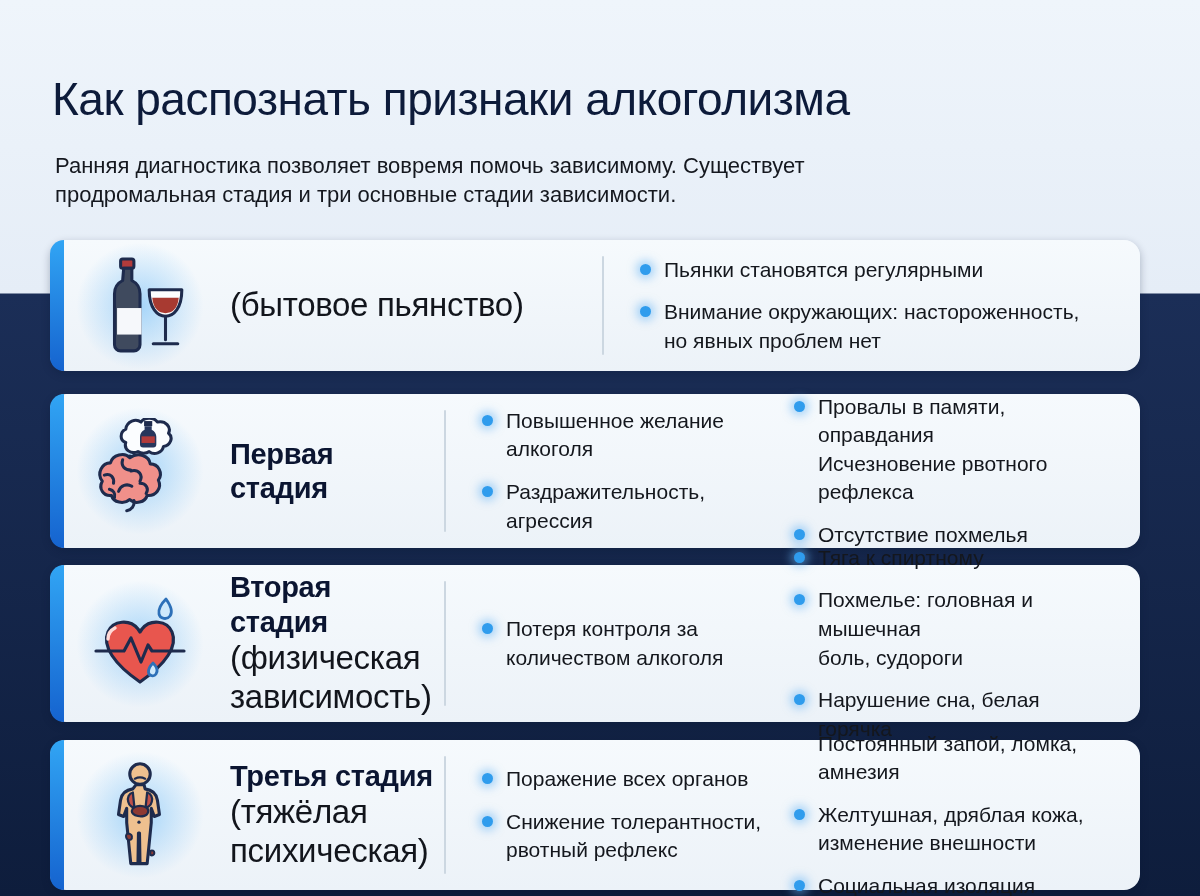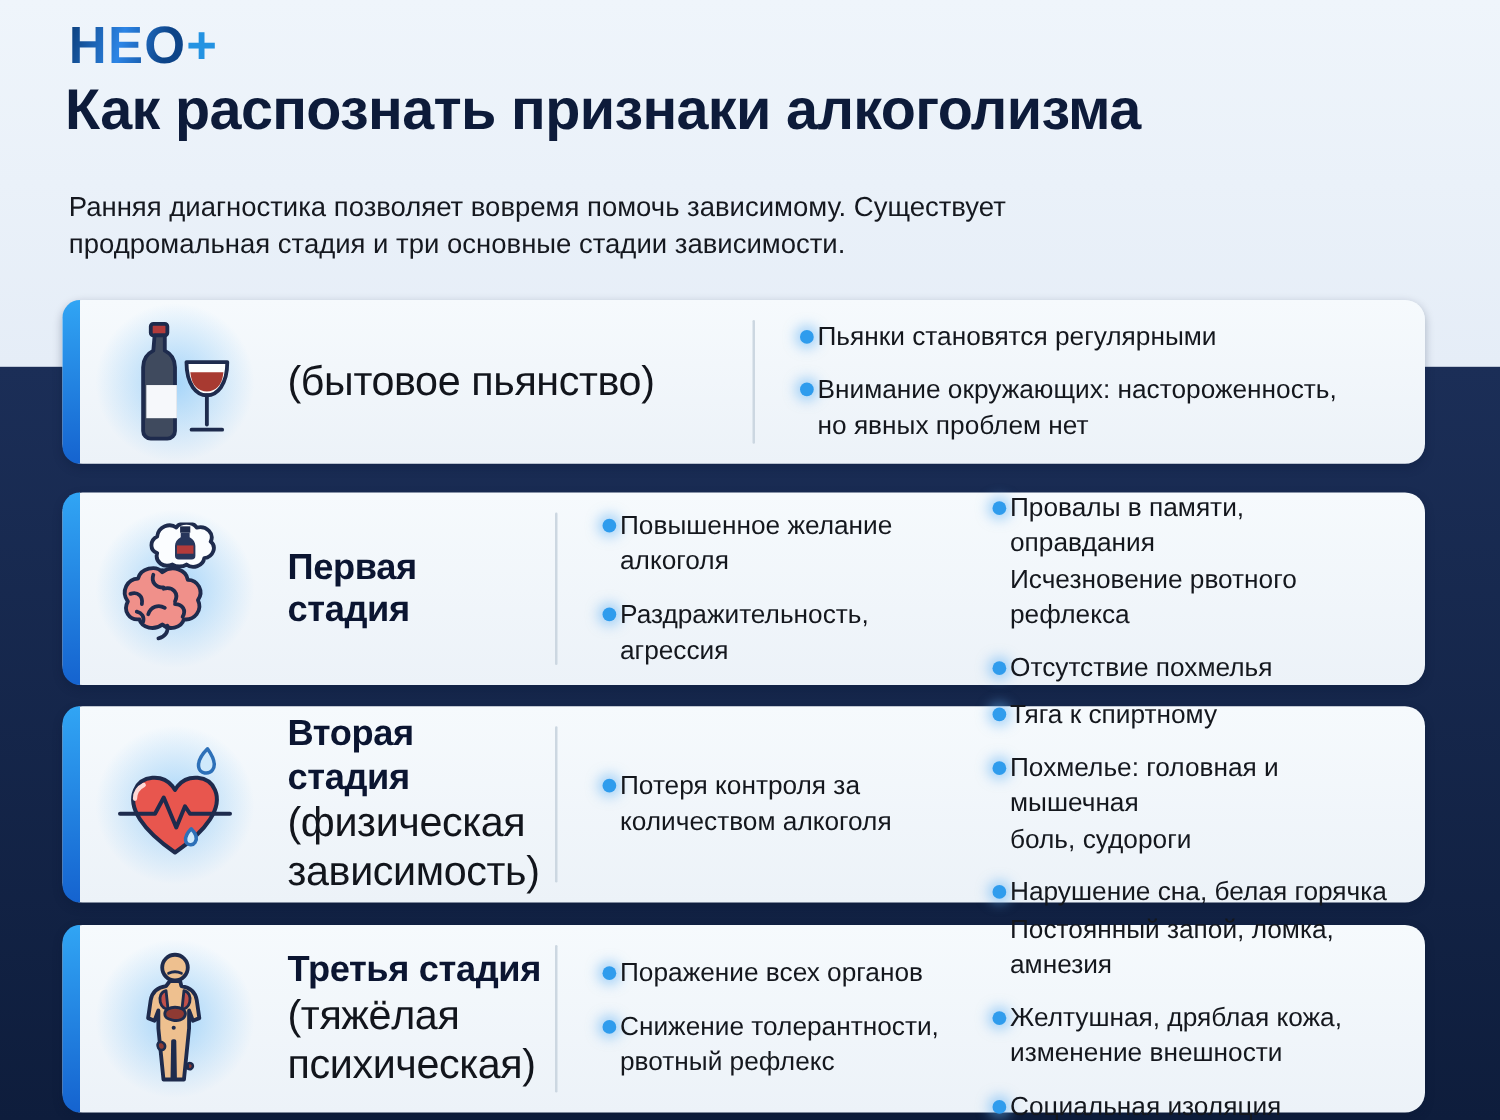--- a/index.html
+++ b/index.html
@@ -6,21 +6,21 @@
   .page{
     position:relative;width:1200px;height:896px;overflow:hidden;
     background:linear-gradient(180deg,#eff5fb 0px,#e5edf7 293px,#1b2e57 294px,#0e1d3c 896px);
     font-family:"Liberation Sans",sans-serif;
   }
   
   .logo{position:absolute;left:55px;top:12px;font-size:42px;font-weight:bold;letter-spacing:1px;}
   .logo-neo{background:linear-gradient(105deg,#0a3a75 0%,#2c85e6 45%,#0d4488 80%);
     -webkit-background-clip:text;background-clip:text;color:transparent;}
   .logo-plus{color:#2493e2;}
-  .title{position:absolute;left:52px;top:60px;font-size:46px;font-weight:bold;color:#0d1b3a;letter-spacing:-0.5px;}
+  .title{position:absolute;left:52px;top:72px;font-size:46px;font-weight:normal;color:#0d1b3a;letter-spacing:-0.5px;}
   .subtitle{position:absolute;left:55px;top:152px;font-size:22px;color:#15181f;line-height:1.3;}
   
   .card{position:absolute;left:50px;width:1090px;border-radius:16px;display:flex;align-items:center;
     background:linear-gradient(180deg,#f6fafd,#ecf2f8);box-shadow:0 3px 8px rgba(8,20,50,.28);}
   .card .accent{position:absolute;left:0;top:0;bottom:0;width:14px;border-radius:16px 0 0 16px;
     background:linear-gradient(180deg,#31a5f4,#1563cf);}
   .card1{top:240px;height:131px;}
   .card2{top:394px;height:154px;}
   .card3{top:565px;height:157px;}
   .card4{top:740px;height:150px;}
@@ -30,34 +30,31 @@
   .icon-wrap svg{position:relative;}
   .stage{box-sizing:border-box;padding-right:8px;}
   .card1 .stage{flex:0 0 372px;}
   .card2 .stage,.card3 .stage,.card4 .stage{flex:0 0 214px;}
   .stage-title{font-size:29px;font-weight:bold;color:#0b1531;line-height:1.18;letter-spacing:-0.3px;}
   .stage-sub{font-size:33px;color:#12151c;line-height:1.18;letter-spacing:-0.3px;}
   .vdivider{width:2px;align-self:stretch;margin:16px 0;background:#ccd7e1;border-radius:1px;flex:0 0 2px;}
   .cols{flex:1;display:flex;padding:8px 24px 8px 36px;gap:26px;align-self:stretch;}
   .col{list-style:none;margin:0;padding:0;flex:1;display:flex;flex-direction:column;justify-content:center;}
   .colA{flex:0 0 286px;}
-  .item{display:flex;gap:3px;margin:7px 0;}
+  .item{display:flex;gap:13px;margin:7px 0;}
   .item.cont{margin-top:-7px;}
   .dot{flex:0 0 11px;width:11px;height:11px;border-radius:50%;background:#2f9ced;margin-top:8px;
     box-shadow:0 0 9px 4px rgba(100,180,245,.5);}
   .dot.nodot{visibility:hidden;}
   .item-text{font-size:21px;line-height:1.36;color:#14171d;white-space:pre-line;}
 </style>
 </head>
 <body>
 
 <div class="page">
-  <div class="logo">
-    <span class="logo-neo">НЕО</span><span class="logo-plus">+</span>
-  </div>
   <h1 class="title" style="margin:0;">Как распознать признаки алкоголизма</h1>
   <div class="subtitle">
     <span>Ранняя диагностика позволяет вовремя помочь зависимому. Существует</span><br>
     <span>продромальная стадия и три основные стадии зависимости.</span>
   </div>
   <main id="cards">
       <section class="card card1">
         <div class="accent"></div>
         <div class="icon-wrap">
           <div class="glow"></div>

